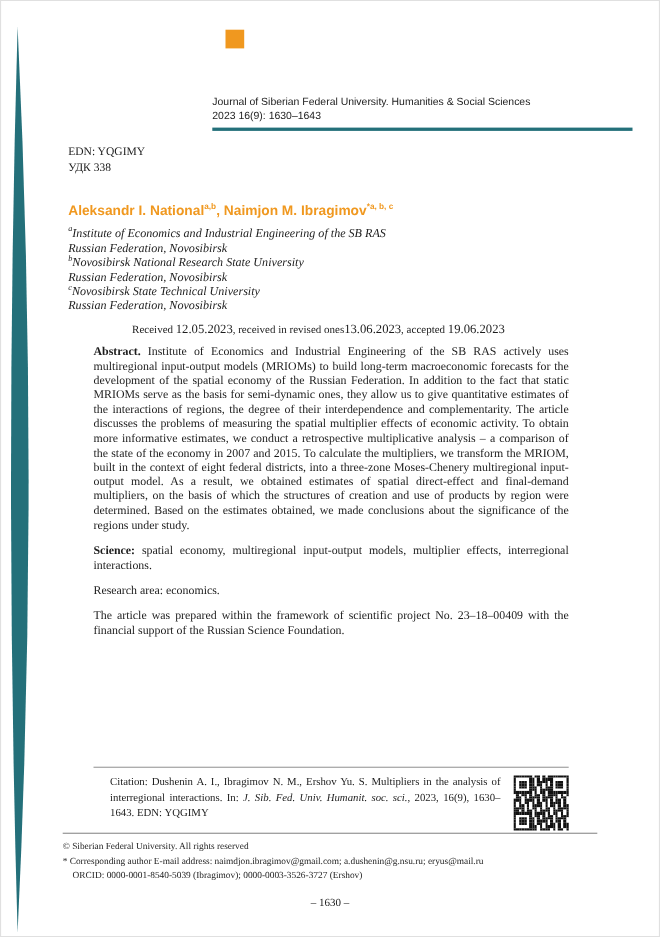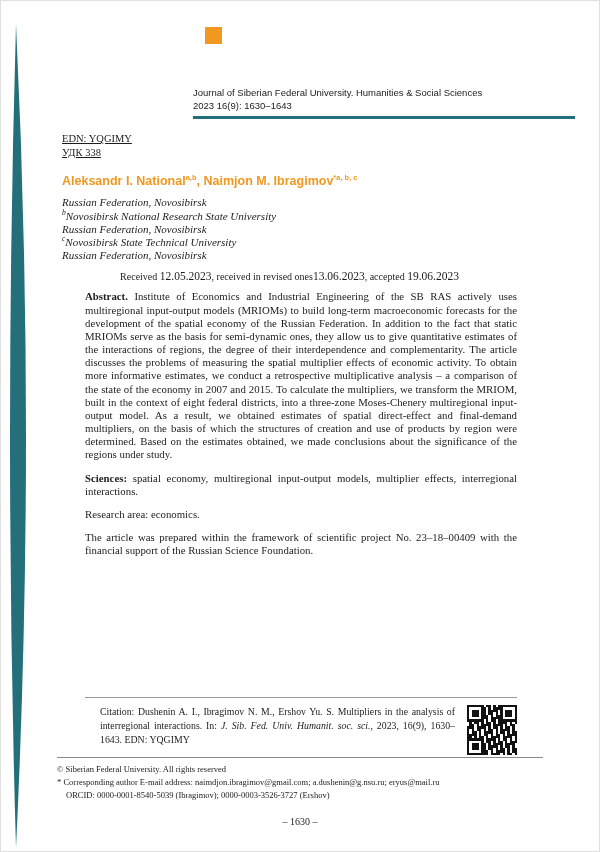--- a/index.html
+++ b/index.html
@@ -11,21 +11,21 @@
   .left-band{position:absolute;left:0;top:0;width:44px;height:852px;}
   .brand-square{position:absolute;left:205px;top:27px;width:17px;height:17px;background:#f0981f;}
   .journal-header{
     position:absolute;left:193px;top:86px;right:20px;
     font-family:"Liberation Sans","DejaVu Sans",sans-serif;
     font-size:9.5px;line-height:1.4;color:#222;
   }
   .header-rule{position:absolute;left:193px;right:25px;top:116px;height:2.5px;background:#24707a;}
   .content{position:absolute;left:62px;right:83px;top:132px;}
   .meta-line{font-size:10.5px;line-height:1.3;}
-  .meta-block{margin-bottom:13px;text-decoration:underline;}
+  .meta-block{margin-bottom:23px;}
   .paper-title{
     font-family:"Liberation Sans","DejaVu Sans",sans-serif;font-weight:bold;
     font-size:15px;line-height:1.3;color:#f0981f;margin-bottom:12px;
   }
   .authors{
     font-family:"Liberation Sans","DejaVu Sans",sans-serif;font-weight:bold;
     font-size:12.5px;line-height:1.45;color:#f0981f;margin-bottom:6px;
   }
   .authors sup, .affil sup{font-size:7.5px;vertical-align:super;line-height:0;}
   .affils{font-style:italic;font-size:11px;line-height:1.2;}
@@ -69,32 +69,33 @@
       <div class="meta-line">EDN: YQGIMY</div>
       <div class="meta-line">УДК 338</div>
     </div>
 
 
     <div class="authors">
       <div><span>Aleksandr I. National</span><sup>a,b</sup><span>, </span><span>Naimjon M. Ibragimov</span><sup>*a, b, c</sup></div>
     </div>
 
     <div class="affils">
+      <div class="affil"><sup>a</sup><span>Institute of Economics and Industrial Engineering of the SB RAS</span></div>
       <div class="affil-loc">Russian Federation, Novosibirsk</div>
       <div class="affil"><sup>b</sup><span>Novosibirsk National Research State University</span></div>
       <div class="affil-loc">Russian Federation, Novosibirsk</div>
       <div class="affil"><sup>c</sup><span>Novosibirsk State Technical University</span></div>
       <div class="affil-loc">Russian Federation, Novosibirsk</div>
     </div>
 
     <div class="received-line"><span>Received </span><span class="rdate">12.05.2023</span><span>, received in revised ones</span><span class="rdate">13.06.2023</span><span>, accepted </span><span class="rdate">19.06.2023</span></div>
 
     <div class="body-text">
       <p><b class="lbl">Abstract.</b><span> Institute of Economics and Industrial Engineering of the SB RAS actively uses multiregional input-output models (MRIOMs) to build long-term macroeconomic forecasts for the development of the spatial economy of the Russian Federation. In addition to the fact that static MRIOMs serve as the basis for semi-dynamic ones, they allow us to give quantitative estimates of the interactions of regions, the degree of their interdependence and complementarity. The article discusses the problems of measuring the spatial multiplier effects of economic activity. To obtain more informative estimates, we conduct a retrospective multiplicative analysis – a comparison of the state of the economy in 2007 and 2015. To calculate the multipliers, we transform the MRIOM, built in the context of eight federal districts, into a three-zone Moses-Chenery multiregional input-output model. As a result, we obtained estimates of spatial direct-effect and final-demand multipliers, on the basis of which the structures of creation and use of products by region were determined. Based on the estimates obtained, we made conclusions about the significance of the regions under study.</span></p>
-      <p><b class="lbl">Sciences:</b><span> spatial economy, multiregional input-output models, multiplier effects, interregional interactions.</span></p>
+      <p><b class="lbl">Science:</b><span> spatial economy, multiregional input-output models, multiplier effects, interregional interactions.</span></p>
       <p>Research area: economics.</p>
       <p class="nlast">The article was prepared within the framework of scientific project No. 23–18–00409 with the financial support of the Russian Science Foundation.</p>
     </div>
 
   </div>
 
   <div class="cite-section">
     <div class="cite-rule"></div>
     <div class="cite-row">
       <p class="cite-text"><span>Citation: Dushenin A. I., Ibragimov N. M., Ershov Yu. S. Multipliers in the analysis of interregional interactions. In: </span><i>J. Sib. Fed. Univ. Humanit. soc. sci.</i><span>, 2023, 16(9), 1630–1643. EDN: YQGIMY</span></p>

